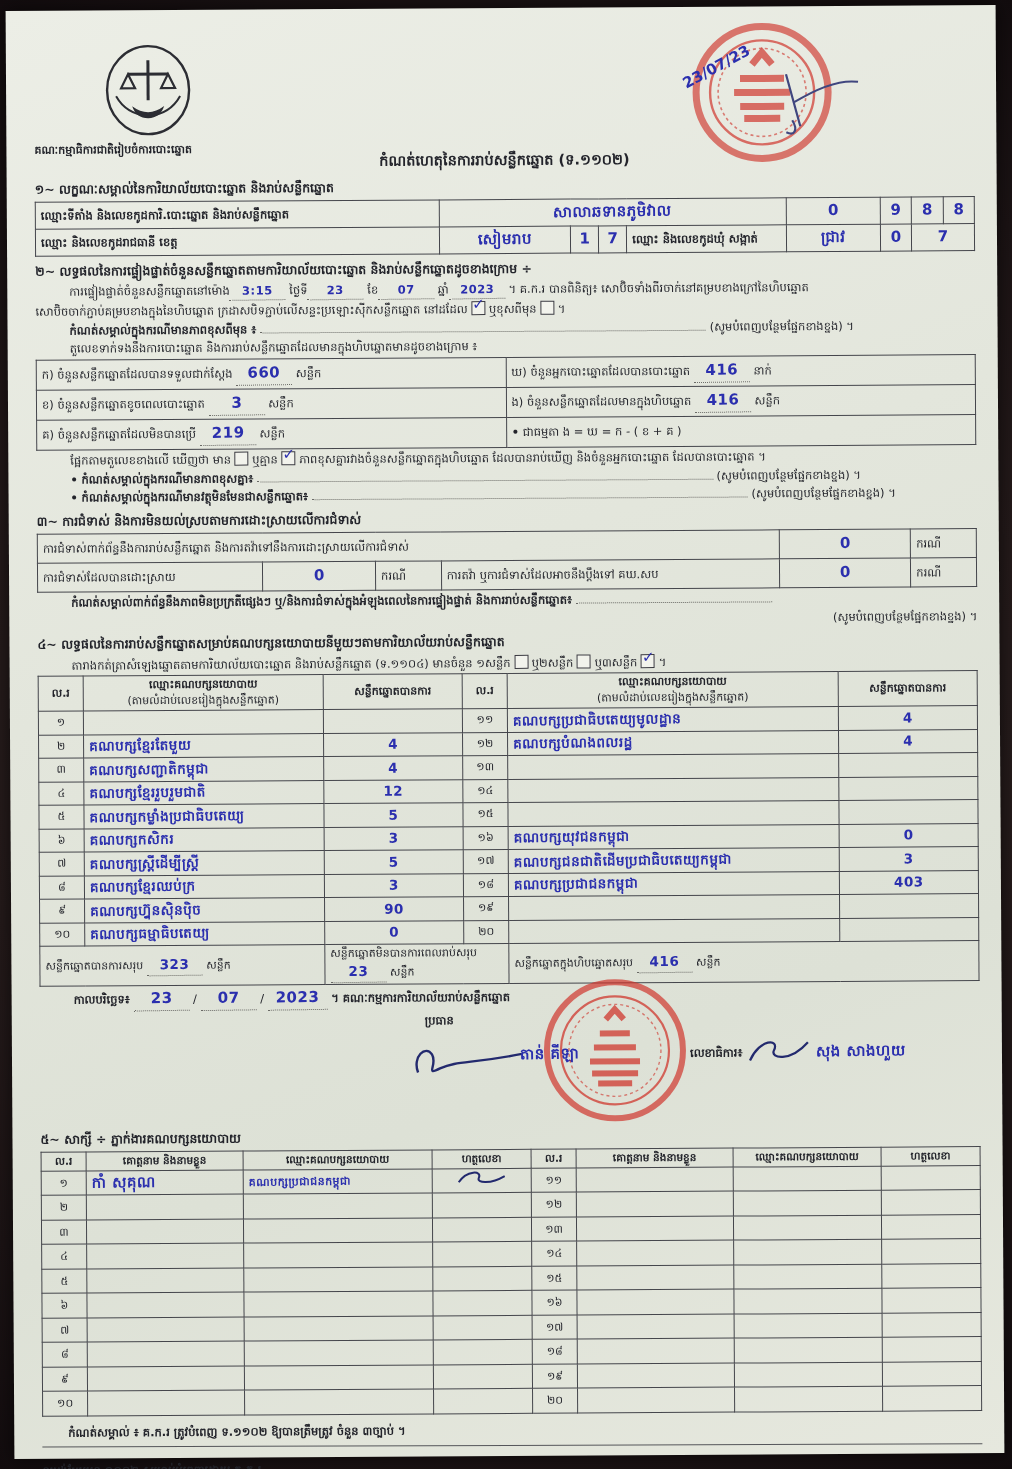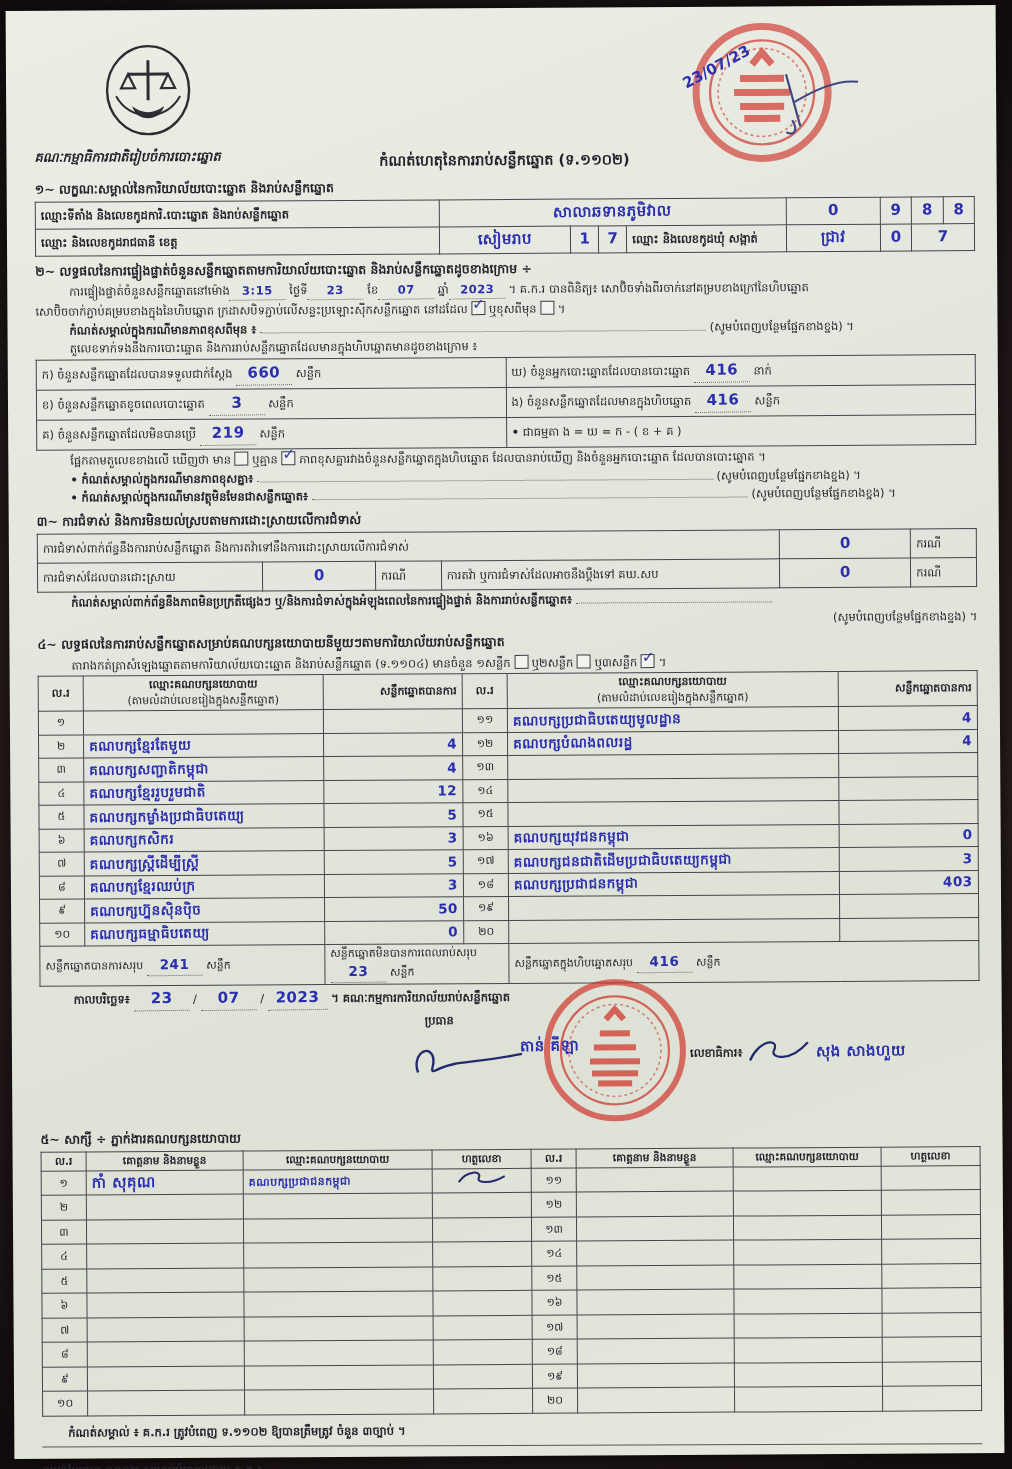--- a/index.html
+++ b/index.html
@@ -26,41 +26,41 @@
   .cb .tick{position:absolute;left:0px;top:-8px;color:#2b2fae;font-size:15px;font-weight:700;}
   .sec-title{font-weight:700;font-size:12.5px;margin:6px 0 3px 0;}
   table{border-collapse:collapse;width:100%;}
   td,th{border:1.3px solid #45464c;padding:1px 5px;vertical-align:middle;}
   .unit{white-space:nowrap;}
   .center{text-align:center;}
 
   
   .hdr{position:relative;height:150px;}
   .logo{position:absolute;left:68px;top:20px;}
-  .org{position:absolute;left:0px;top:124px;font-weight:700;font-size:13px;font-style:italic;}
+  .org{position:absolute;left:0px;top:118px;font-weight:700;font-size:11px;}
   .title{position:absolute;left:0;right:0;top:128px;text-align:center;font-weight:700;font-size:14.5px;}
   .stamp{position:absolute;pointer-events:none;}
   .stamp svg{opacity:.85;}
   .hw-overstamp{position:absolute;color:#2b2fae;font-weight:700;transform:rotate(-28deg);font-size:15px;}
 
   
   .s1 td{height:24px;}
   .codebox{width:34px;text-align:center;font-weight:700;}
   .codebox.hwv{color:#2b2fae;font-size:15px;}
 
   
   .para{margin:2px 0;}
   .indent{padding-left:34px;}
   .s2tbl td{height:27px;border:1.3px solid #45464c;}
 
   
   .s4 td{height:20.5px;font-size:11px;}
   .s4 th{font-size:11px;font-weight:700;}
   .c-no{width:34px;text-align:center;}
-  .c-votes{width:128px;text-align:right;}
+  .c-votes{width:128px;text-align:center;}
   .s4 .hw{font-size:13.5px;}
   .totals td{height:26px;}
 
   
   .sigblock{position:relative;height:112px;}
   .sig-svg{position:absolute;}
 
   
   .s5 td{height:21.5px;font-size:11px;}
   .s5 th{font-size:10.5px;font-weight:700;}
@@ -316,39 +316,39 @@
             <td class="c-no">៨</td>
             <td class=""><span class="hw">គណបក្សខ្មែរឈប់ក្រ</span></td>
             <td class="c-votes"><span class="hw hw-big">3</span></td>
             <td class="c-no">១៨</td>
             <td class=""><span class="hw">គណបក្សប្រជាជនកម្ពុជា</span></td>
             <td class="c-votes"><span class="hw hw-big">403</span></td>
           </tr>
           <tr>
             <td class="c-no">៩</td>
             <td class=""><span class="hw">គណបក្សហ្វ៊ុនស៊ិនប៉ិច</span></td>
-            <td class="c-votes"><span class="hw hw-big">50</span></td>
+            <td class="c-votes"><span class="hw hw-big">90</span></td>
             <td class="c-no">១៩</td>
             <td class=""><span class="hw"></span></td>
             <td class="c-votes"><span class="hw hw-big"></span></td>
           </tr>
           <tr>
             <td class="c-no">១០</td>
             <td class=""><span class="hw">គណបក្សធម្មាធិបតេយ្យ</span></td>
             <td class="c-votes"><span class="hw hw-big">0</span></td>
             <td class="c-no">២០</td>
             <td class=""><span class="hw"></span></td>
             <td class="c-votes"><span class="hw hw-big"></span></td>
           </tr>
         </tbody>
     <tbody>
           <tr class="totals">
       <td colspan="2">
         <span>សន្លឹកឆ្នោតបានការសរុប</span>
-        <span class="dots hw hw-big">241</span>
+        <span class="dots hw hw-big">323</span>
         <span>សន្លឹក</span>
       </td>
       <td colspan="2">
         <span>សន្លឹកឆ្នោតមិនបានការពេលរាប់សរុប</span>
         <span class="dots hw hw-big">23</span>
         <span>សន្លឹក</span>
       </td>
       <td colspan="2">
         <span>សន្លឹកឆ្នោតក្នុងហិបឆ្នោតសរុប</span>
         <span class="dots hw hw-big">416</span>
@@ -364,21 +364,21 @@
     <span class="dots hw hw-big">07</span> /
     <span class="dots hw hw-big">2023</span>
     <span class="b">។ គណៈកម្មការការិយាល័យរាប់សន្លឹកឆ្នោត</span>
   </div>
 
   <div class="sigblock">
     <div style="position:absolute;left:385px;top:2px" class="b">ប្រធាន</div>
     <svg class="sig-svg" style="left:370px;top:28px" width="120" height="45" viewBox="0 0 120 45">
       <path d="M8 34 C2 18 16 6 22 16 C28 26 14 38 30 30 C48 22 60 26 112 16" stroke="#232a6e" stroke-width="2.4" fill="none"></path>
     </svg>
-    <div style="position:absolute;left:480px;top:26px" class="hw hw-big">តាន់ គីឡា</div>
+    <div style="position:absolute;left:480px;top:34px" class="hw hw-big">តាន់ គីឡា</div>
 
     <div class="stamp" style="left:500px;top:-34px">
       <svg width="150" height="150" viewBox="0 0 150 150">
         <g stroke="#cf3128" fill="none">
           <circle cx="75" cy="75" r="68" stroke-width="6" opacity=".8"></circle>
           <circle cx="75" cy="75" r="54" stroke-width="2.2" opacity=".85"></circle>
           <circle cx="75" cy="75" r="46" stroke-width="1.4" opacity=".7" stroke-dasharray="3 3"></circle>
           <path d="M50 86 h50 M54 72 h42 M60 58 h30 M66 44 l9 -10 l9 10 M52 98 h46 M58 108 h34" stroke-width="6" opacity=".85"></path>
         </g>
       </svg>

